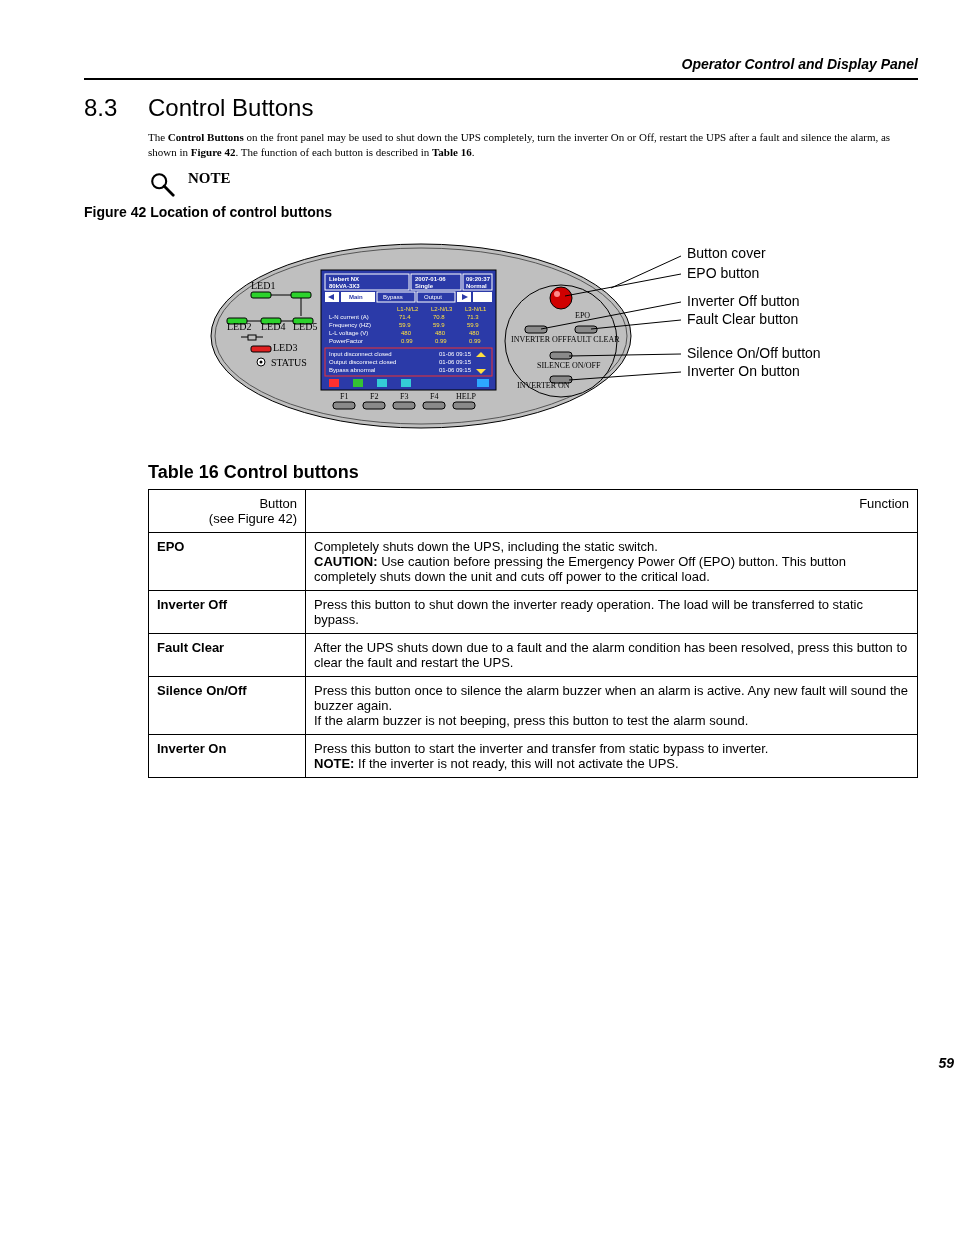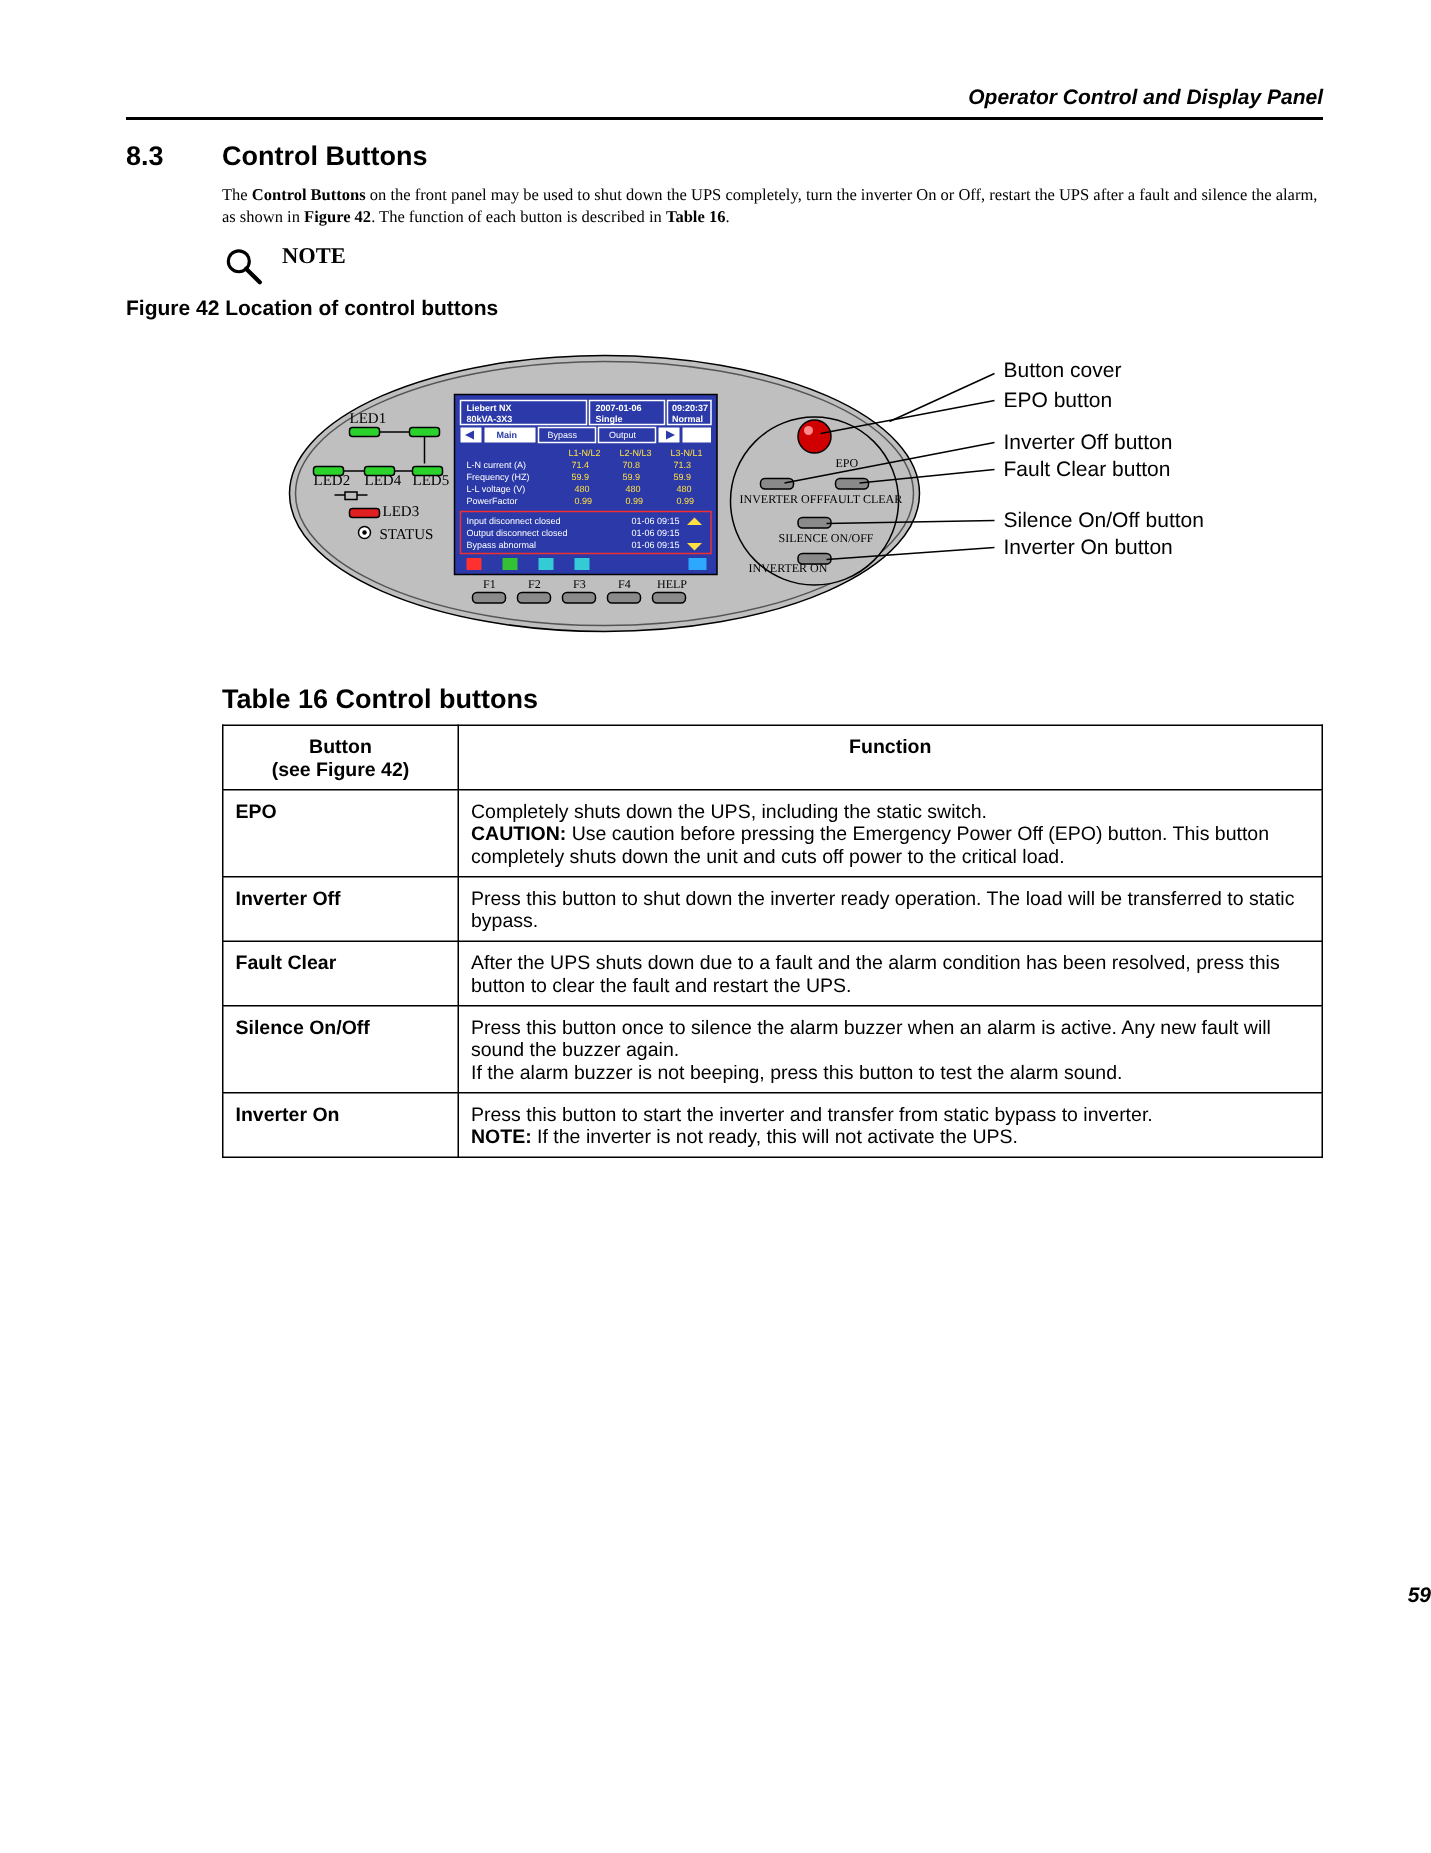--- a/index.html
+++ b/index.html
@@ -1,31 +1,31 @@
 <!DOCTYPE html>
 <html><head>
 <meta charset="utf-8">
 <style>
   html,body{margin:0;padding:0;background:#fff;font-family:"Times New Roman",Times,serif;color:#000}
-  .page{width:954px;height:1107px;position:relative;box-sizing:border-box;padding:56px 72px 40px 84px}
+  .page{width:954px;height:1107px;position:relative;box-sizing:border-box;padding:56px 36px 40px 84px}
   .running-head{font-family:Arial,Helvetica,sans-serif;font-weight:bold;font-style:italic;font-size:14px;text-align:right;padding-bottom:6px}
   .running-rule{border:0;border-top:2px solid #000;margin:0 0 14px 0}
-  .sec-head{font-family:Arial,Helvetica,sans-serif;font-weight:bold;font-size:18px}
+  .sec-head{font-family:Arial,Helvetica,sans-serif;font-weight:normal;font-size:24px}
   .sec-num{display:inline-block;width:64px}
   .body-para{font-size:11px;line-height:1.35;margin:8px 0 8px 64px}
   .note-block{display:flex;align-items:flex-start;margin:10px 0 4px 64px}
   .note-icon{width:28px;height:28px;margin-right:12px;flex-shrink:0}
   .note-title{font-weight:bold;font-size:15px}
   .note-text{font-style:italic;font-size:15px}
   .fig-caption{font-family:Arial,Helvetica,sans-serif;font-weight:bold;font-size:14px;margin:6px 0 6px 0}
   .fig-wrap{text-align:center;margin:4px 0 12px 0}
   .tbl-caption{font-family:Arial,Helvetica,sans-serif;font-weight:bold;font-size:18px;margin:10px 0 6px 64px}
   table.ctl{border-collapse:collapse;width:calc(100% - 64px);margin-left:64px;font-family:Arial,Helvetica,sans-serif;font-size:13px}
   table.ctl td,table.ctl th{border:1px solid #000;padding:6px 8px;vertical-align:top;text-align:left}
-  table.ctl th{font-weight:bold;text-align:center}
+  table.ctl th{font-weight:normal;text-align:right}
   table.ctl td.b{font-weight:bold}
   .pagenum{position:absolute;bottom:36px;left:0;right:0;text-align:right;font-family:Arial,Helvetica,sans-serif;font-weight:bold;font-style:italic;font-size:14px}
   
   .callouts{font-family:Arial,Helvetica,sans-serif;font-size:14px}
   .callout{fill:#000}
   .led{font-family:"Times New Roman",Times,serif;font-size:10px;fill:#000}
   .screen-small{font-family:Arial,Helvetica,sans-serif;font-size:6px;fill:#fff}
   .screen-yellow{font-family:Arial,Helvetica,sans-serif;font-size:6px;fill:#ffe040}
   .screen-hdr{font-family:Arial,Helvetica,sans-serif;font-size:6px;fill:#fff;font-weight:bold}
   .btnlbl{font-family:"Times New Roman",Times,serif;font-size:8px;fill:#000}

